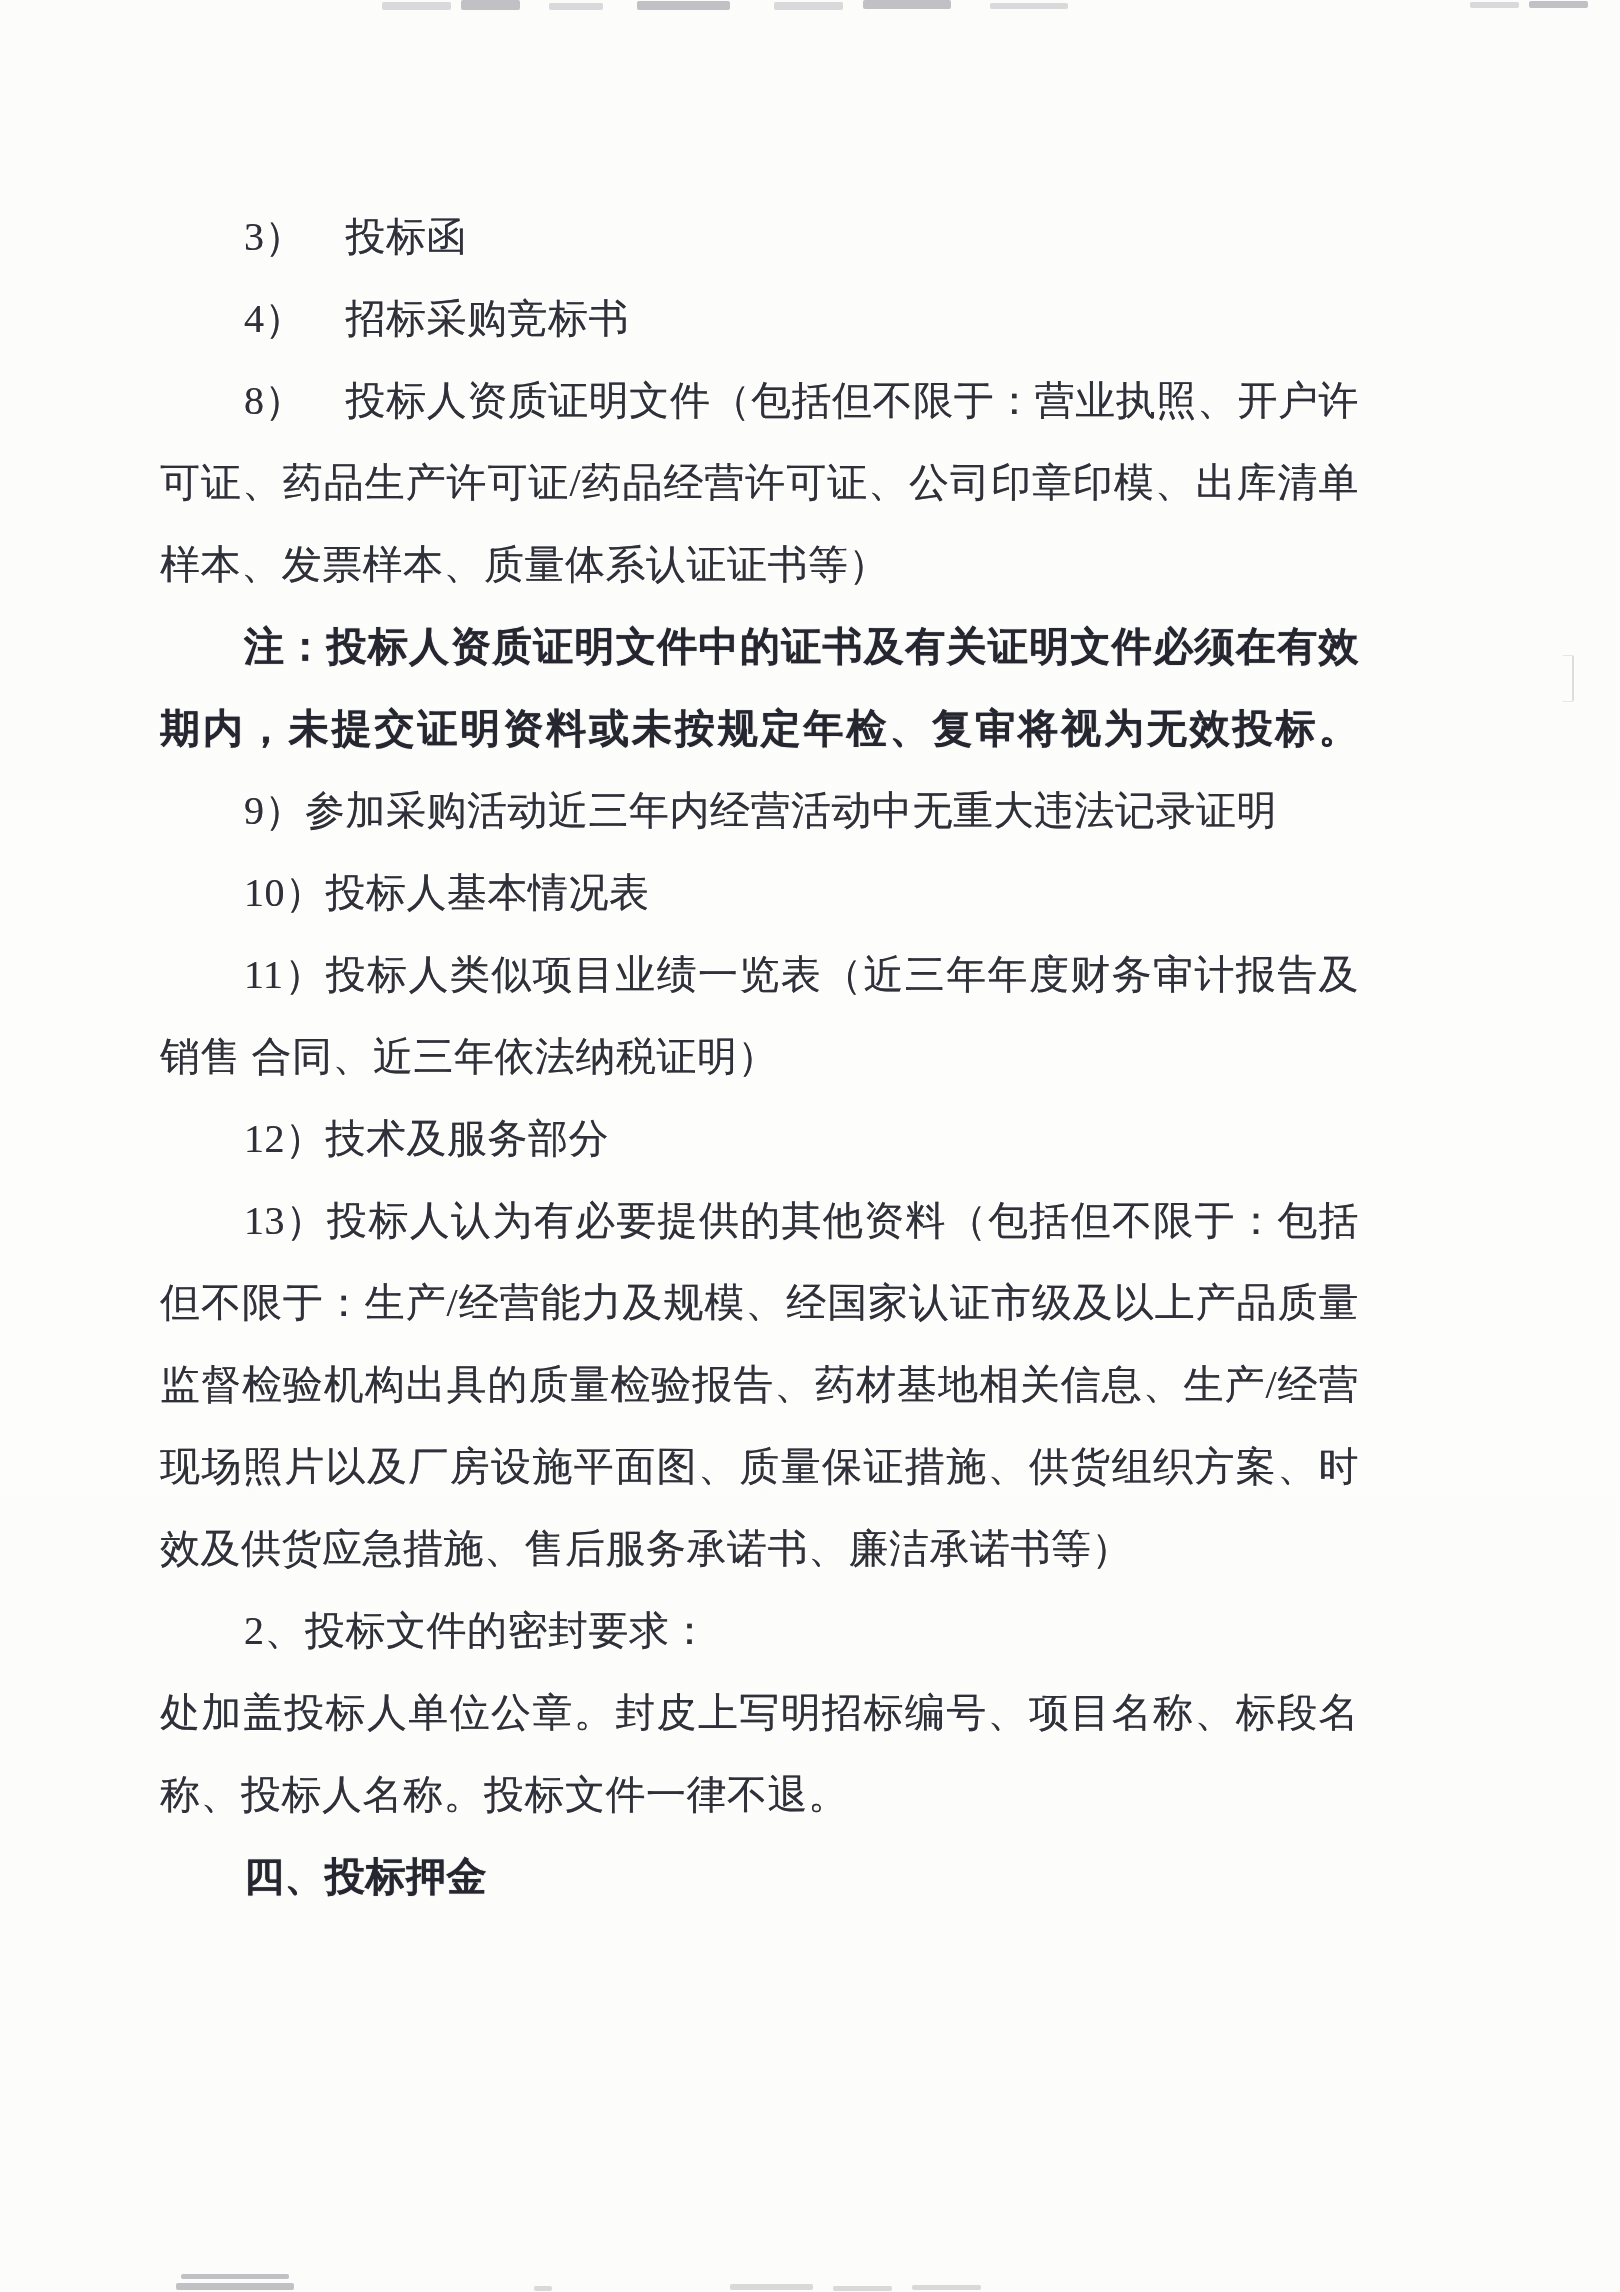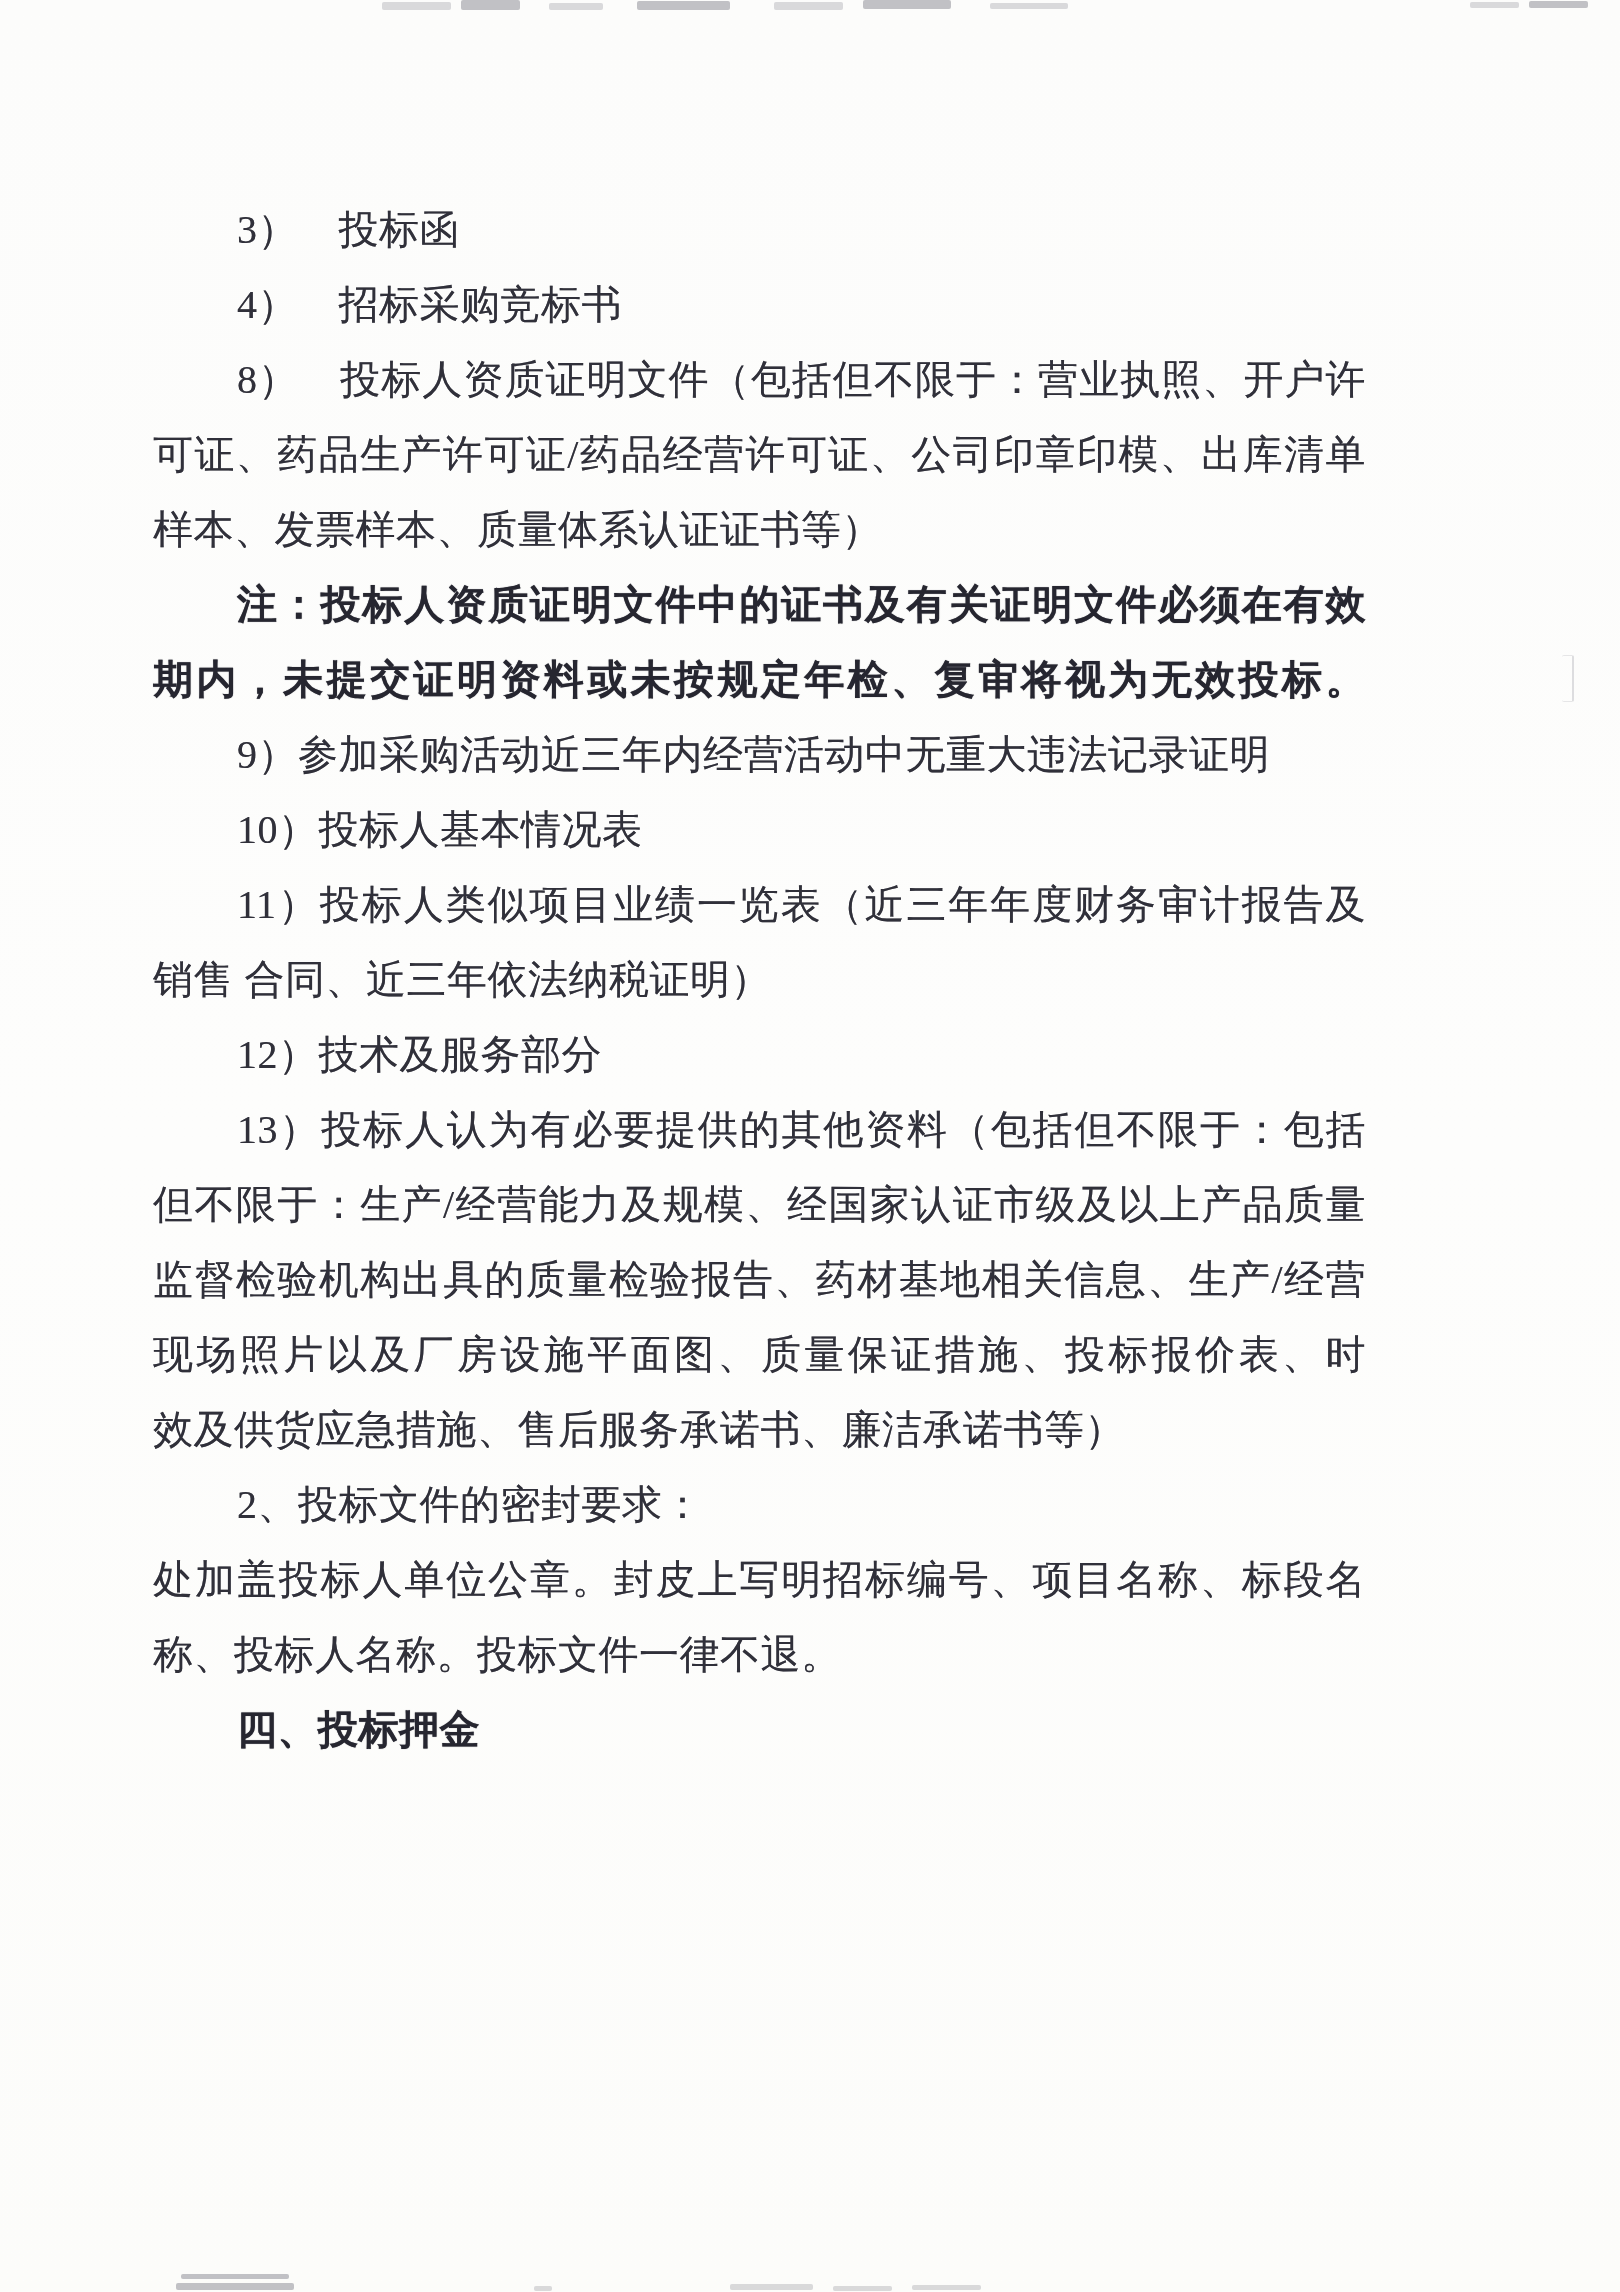--- a/index.html
+++ b/index.html
@@ -14,21 +14,21 @@
     position:absolute;inset:0;
     background:linear-gradient(180deg,#fcfcfb 0%,#fdfdfc 50%,#fcfcfa 100%);
   }
   .doc-body{
     position:absolute;
     left:152px;top:192px;
     width:1215px;
     color:#30303a;
   }
   .line{
-    margin:1px;
+    margin:8px;
     height:74px;
     line-height:74px;
     font-size:40px;
     letter-spacing:0.5px;
     white-space:nowrap;
     text-align:left;
     
     text-shadow:0 0 0.6px rgba(40,40,50,0.55);
   }
   .line.fill{
@@ -82,21 +82,21 @@
     <p class="line indent bold fill">注：投标人资质证明文件中的证书及有关证明文件必须在有效</p>
     <p class="line bold fill">期内，未提交证明资料或未按规定年检、复审将视为无效投标。</p>
     <p class="line indent">9）参加采购活动近三年内经营活动中无重大违法记录证明</p>
     <p class="line indent">10）投标人基本情况表</p>
     <p class="line indent fill">11）投标人类似项目业绩一览表（近三年年度财务审计报告及</p>
     <p class="line">销售 合同、近三年依法纳税证明）</p>
     <p class="line indent">12）技术及服务部分</p>
     <p class="line indent fill">13）投标人认为有必要提供的其他资料（包括但不限于：包括</p>
     <p class="line fill">但不限于：生产/经营能力及规模、经国家认证市级及以上产品质量</p>
     <p class="line fill">监督检验机构出具的质量检验报告、药材基地相关信息、生产/经营</p>
-    <p class="line fill">现场照片以及厂房设施平面图、质量保证措施、投标报价表、时</p>
+    <p class="line fill">现场照片以及厂房设施平面图、质量保证措施、供货组织方案、时</p>
     <p class="line">效及供货应急措施、售后服务承诺书、廉洁承诺书等）</p>
     <p class="line indent">2、投标文件的密封要求：</p>
     <p class="line fill">处加盖投标人单位公章。封皮上写明招标编号、项目名称、标段名</p>
     <p class="line">称、投标人名称。投标文件一律不退。</p>
     <p class="line indent bold">四、投标押金</p>
   </div>
 
   <div class="artifact dark" style="left:181px;top:2274px;width:108px;height:4.9px"></div>
   <div class="artifact dark" style="left:176px;top:2283px;width:118px;height:6.9px"></div>
   <div class="artifact" style="left:534px;top:2286px;width:17.6px;height:4.9px"></div>

